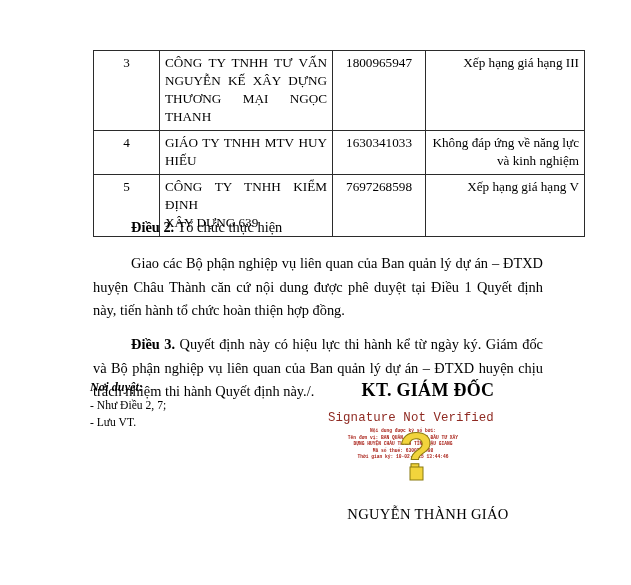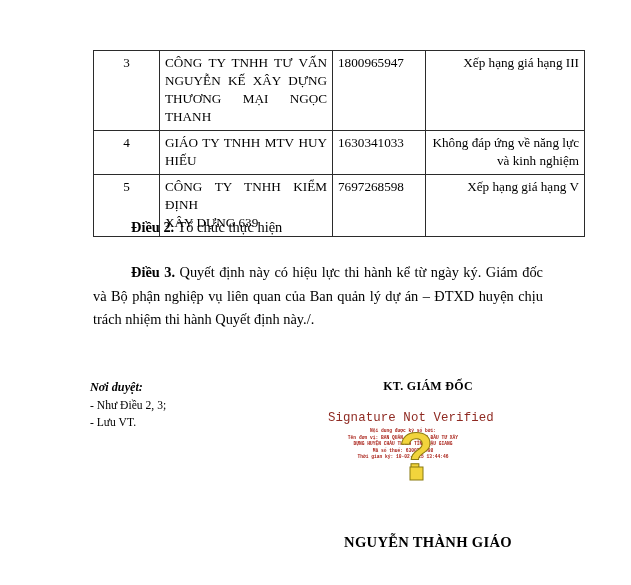--- a/index.html
+++ b/index.html
@@ -51,20 +51,21 @@
     text-align: justify;
     text-align-last: justify;
     -moz-text-align-last: justify;
   }
   td.c-name .lastline {
     text-align-last: left;
     -moz-text-align-last: left;
   }
   td.c-code {
     width: 82px;
+    text-align: center;
     white-space: nowrap;
   }
   td.c-note {
     width: 148px;
     text-align: right;
   }
 
   
   .body-block {
     position: absolute;
@@ -107,31 +108,31 @@
   
   .sign-block {
     position: absolute;
     left: 312px;
     top: 378px;
     width: 232px;
     text-align: center;
   }
   .sign-line {
     font-weight: bold;
-    font-size: 12px;
+    font-size: 18px;
     line-height: 1.42;
     letter-spacing: 0.3px;
   }
   .signer-name {
     position: absolute;
     left: 312px;
-    top: 534px;
+    top: 506px;
     width: 232px;
     text-align: center;
-    font-weight: bold;
+    font-weight: normal;
     font-size: 14.6px;
     letter-spacing: 0.3px;
   }
 
   
   .sig-stamp {
     position: absolute;
     left: 328px;
     top: 412px;
     width: 150px;
@@ -210,30 +211,31 @@
         </tr>
 
       </tbody>
     </table>
   </div>
 
   <div class="body-block">
 
     <p class="para tight"><span class="art">Điều 2.</span><span> Tổ chức thực hiện</span></p>
 
+    <p class="para">Giao các Bộ phận nghiệp vụ liên quan của Ban quản lý dự án – ĐTXD huyện Châu Thành căn cứ nội dung được phê duyệt tại Điều 1 Quyết định này, tiến hành tổ chức hoàn thiện hợp đồng.</p>
 
     <div class="spacer-sm"></div>
 
     <p class="para"><span class="art">Điều 3.</span><span> Quyết định này có hiệu lực thi hành kể từ ngày ký. Giám đốc và Bộ phận nghiệp vụ liên quan của Ban quản lý dự án – ĐTXD huyện chịu trách nhiệm thi hành Quyết định này./.</span></p>
 
   </div>
 
   <div class="noinhan">
     <div class="nn-title">Nơi duyệt:</div>
-    <div class="nn-item">- Như Điều 2, 3;</div>
+    <div class="nn-item">- Như Điều 2, 7;</div>
     <div class="nn-item">- Lưu VT.</div>
   </div>
 
   <div class="sign-block">
     <div class="sign-line">KT. GIÁM ĐỐC</div>
   </div>
 
   <div class="sig-stamp">
     <div class="sig-head">Signature Not Verified</div>
     <div class="sig-det">

